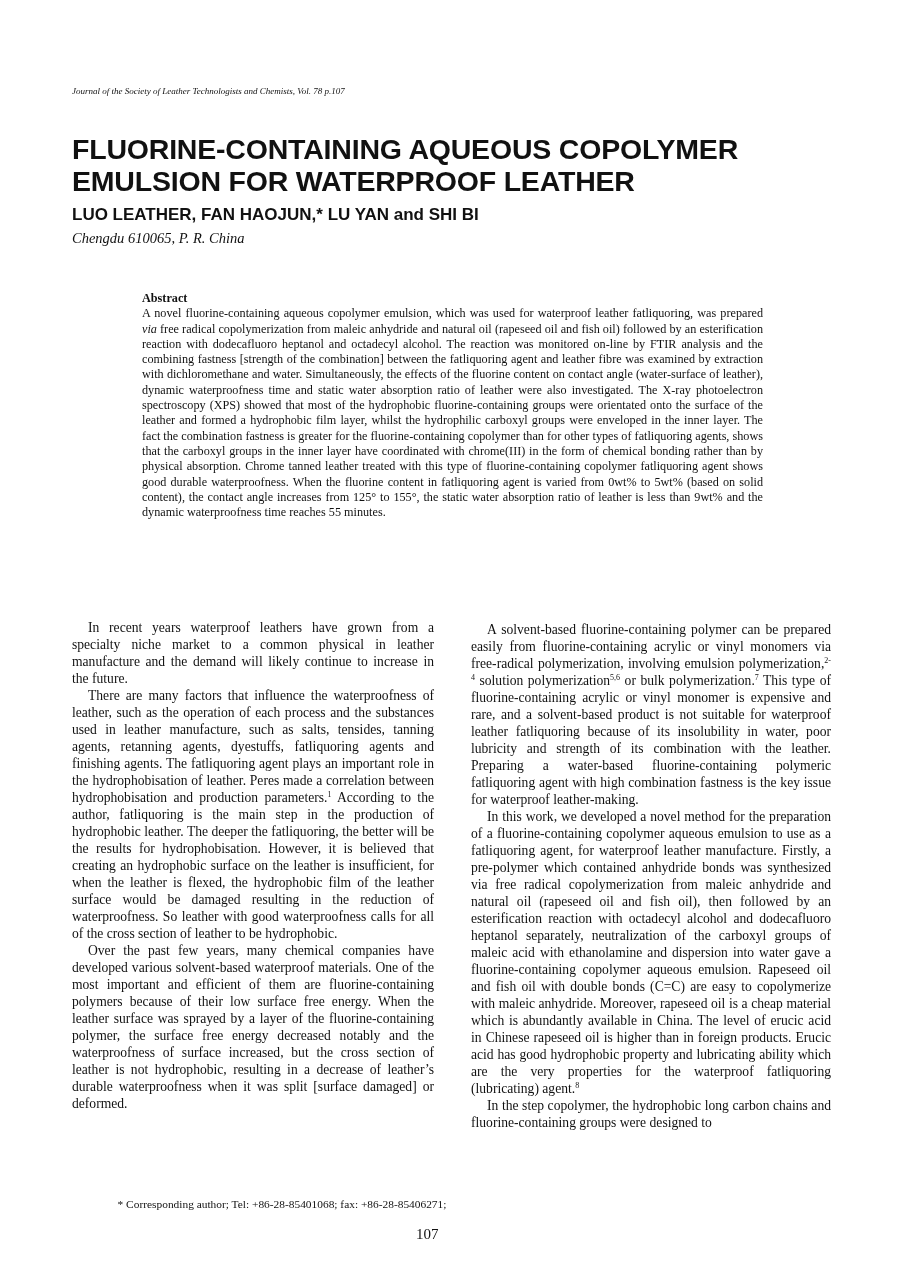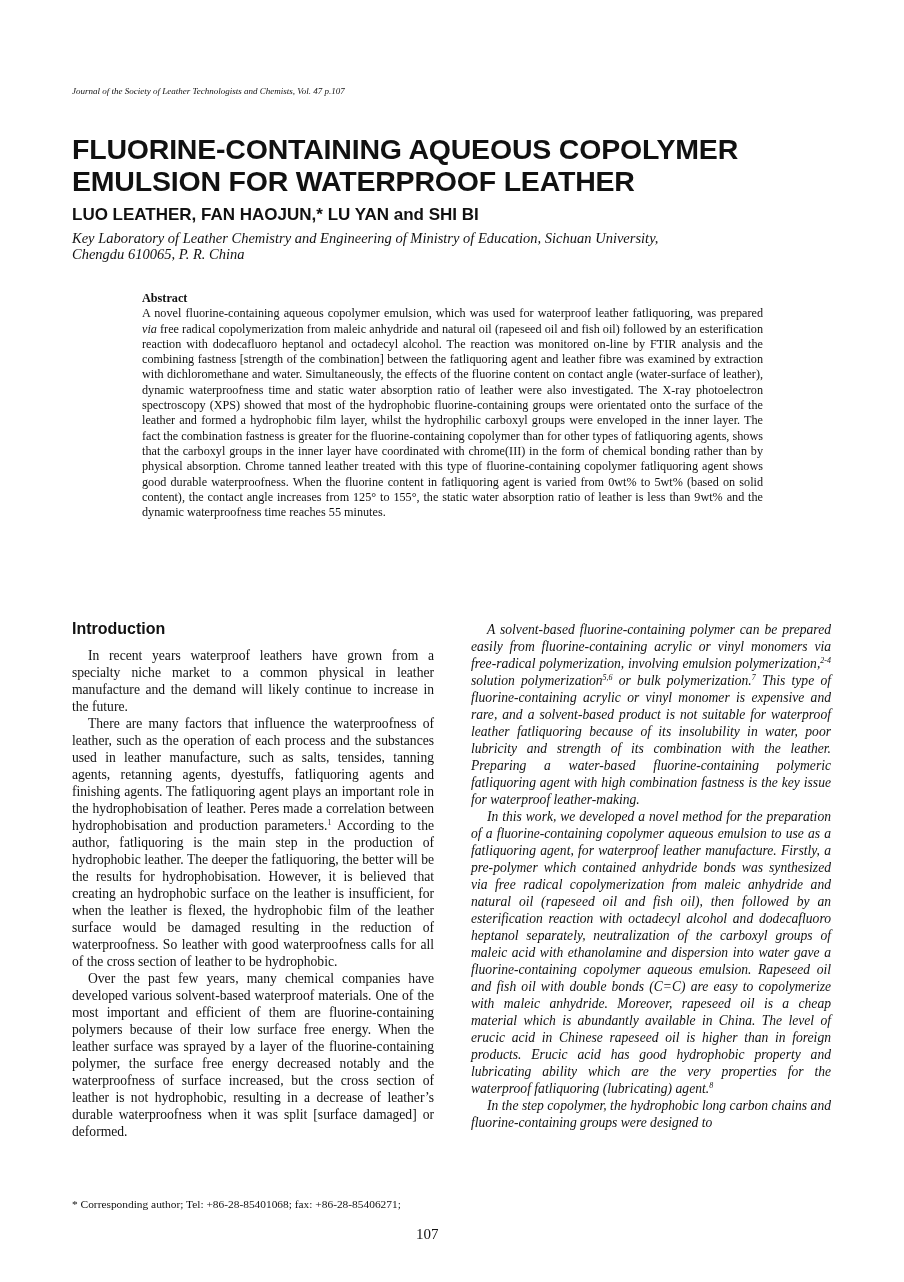--- a/index.html
+++ b/index.html
@@ -12,52 +12,50 @@
     #title { position: absolute; left: 72px; top: 133px; width: 760px; font-size: 28.5px; font-weight: bold; line-height: 32px; letter-spacing: -0.2px; }
     #title div { white-space: nowrap; }
     #authors { position: absolute; left: 72px; top: 205px; font-size: 17px; font-weight: bold; white-space: nowrap; }
     #affiliation { position: absolute; left: 72px; top: 230px; font-size: 14.5px; font-style: italic; line-height: 16px; width: 700px; }
 
     #abstract { position: absolute; left: 142px; top: 291px; width: 621px; font-size: 12.2px; line-height: 15.3px; text-align: justify; }
     #abstract-heading { font-weight: bold; font-size: 12.2px; }
 
     .col { position: absolute; top: 619px; width: 362px; font-size: 13.6px; line-height: 17px; text-align: justify; }
     #col-left { left: 72px; }
-    #col-right { left: 471px; width: 360px; top: 621px; font-style: italic; }
+    #col-right { left: 471px; width: 360px; top: 621px; }
     .col p { margin: 0; text-indent: 16px; }
     #intro-heading { font-size: 16px; font-weight: bold; margin: 0 0 8px 0; line-height: 20px; }
     sup { font-size: 8px; line-height: 0; vertical-align: 5px; }
 
-    #footnote { position: absolute; left: 72px; top: 1197px; font-size: 11.4px; line-height: 14px; width: 420px; }
+    #footnote { position: absolute; left: 72px; top: 1197px; font-size: 11.4px; line-height: 14px; width: 420px; text-align: center; }
     #page-number { position: absolute; left: 416px; top: 1226px; font-size: 15px; }
   </style>
 </head>
 <body>
 
-<div id="running-head" class="serif">Journal of the Society of Leather Technologists and Chemists, Vol. 47 p.107</div>
+<div id="running-head" class="serif">Journal of the Society of Leather Technologists and Chemists, Vol. 78 p.107</div>
 
 <div id="title" class="sans">
   <div>FLUORINE-CONTAINING AQUEOUS COPOLYMER</div>
   <div>EMULSION FOR WATERPROOF LEATHER</div>
 </div>
 
 <div id="authors" class="sans">LUO LEATHER, FAN HAOJUN,* LU YAN and SHI BI</div>
 
 <div id="affiliation" class="serif">
-  <div>Key Laboratory of Leather Chemistry and Engineering of Ministry of Education, Sichuan University,</div>
   <div>Chengdu 610065, P. R. China</div>
 </div>
 
 <div id="abstract" class="serif">
   <div id="abstract-heading">Abstract</div>
   <div><span>A novel fluorine-containing aqueous copolymer emulsion, which was used for waterproof leather fatliquoring, was prepared </span><i>via</i><span> free radical copolymerization from maleic anhydride and natural oil (rapeseed oil and fish oil) followed by an esterification reaction with dodecafluoro heptanol and octadecyl alcohol. The reaction was monitored on-line by FTIR analysis and the combining fastness [strength of the combination] between the fatliquoring agent and leather fibre was examined by extraction with dichloromethane and water. Simultaneously, the effects of the fluorine content on contact angle (water-surface of leather), dynamic waterproofness time and static water absorption ratio of leather were also investigated. The X-ray photoelectron spectroscopy (XPS) showed that most of the hydrophobic fluorine-containing groups were orientated onto the surface of the leather and formed a hydrophobic film layer, whilst the hydrophilic carboxyl groups were enveloped in the inner layer. The fact the combination fastness is greater for the fluorine-containing copolymer than for other types of fatliquoring agents, shows that the carboxyl groups in the inner layer have coordinated with chrome(III) in the form of chemical bonding rather than by physical absorption. Chrome tanned leather treated with this type of fluorine-containing copolymer fatliquoring agent shows good durable waterproofness. When the fluorine content in fatliquoring agent is varied from 0wt% to 5wt% (based on solid content), the contact angle increases from 125° to 155°, the static water absorption ratio of leather is less than 9wt% and the dynamic waterproofness time reaches 55 minutes.</span></div>
 </div>
 
 <div id="col-left" class="col serif">
-  <div id="intro-heading" class="sans">Introduction</div>
   <p>In recent years waterproof leathers have grown from a specialty niche market to a common physical in leather manufacture and the demand will likely continue to increase in the future.</p>
   <p><span>There are many factors that influence the waterproofness of leather, such as the operation of each process and the substances used in leather manufacture, such as salts, tensides, tanning agents, retanning agents, dyestuffs, fatliquoring agents and finishing agents. The fatliquoring agent plays an important role in the hydrophobisation of leather. Peres made a correlation between hydrophobisation and production parameters.</span><sup>1</sup><span> According to the author, fatliquoring is the main step in the production of hydrophobic leather. The deeper the fatliquoring, the better will be the results for hydrophobisation. However, it is believed that creating an hydrophobic surface on the leather is insufficient, for when the leather is flexed, the hydrophobic film of the leather surface would be damaged resulting in the reduction of waterproofness. So leather with good waterproofness calls for all of the cross section of leather to be hydrophobic.</span></p>
   <p>Over the past few years, many chemical companies have developed various solvent-based waterproof materials. One of the most important and efficient of them are fluorine-containing polymers because of their low surface free energy. When the leather surface was sprayed by a layer of the fluorine-containing polymer, the surface free energy decreased notably and the waterproofness of surface increased, but the cross section of leather is not hydrophobic, resulting in a decrease of leather’s durable waterproofness when it was split [surface damaged] or deformed.</p>
 </div>
 
 <div id="col-right" class="col serif">
   <p><span>A solvent-based fluorine-containing polymer can be prepared easily from fluorine-containing acrylic or vinyl monomers via free-radical polymerization, involving emulsion polymerization,</span><sup>2-4</sup><span> solution polymerization</span><sup>5,6</sup><span> or bulk polymerization.</span><sup>7</sup><span> This type of fluorine-containing acrylic or vinyl monomer is expensive and rare, and a solvent-based product is not suitable for waterproof leather fatliquoring because of its insolubility in water, poor lubricity and strength of its combination with the leather. Preparing a water-based fluorine-containing polymeric fatliquoring agent with high combination fastness is the key issue for waterproof leather-making.</span></p>
   <p><span>In this work, we developed a novel method for the preparation of a fluorine-containing copolymer aqueous emulsion to use as a fatliquoring agent, for waterproof leather manufacture. Firstly, a pre-polymer which contained anhydride bonds was synthesized via free radical copolymerization from maleic anhydride and natural oil (rapeseed oil and fish oil), then followed by an esterification reaction with octadecyl alcohol and dodecafluoro heptanol separately, neutralization of the carboxyl groups of maleic acid with ethanolamine and dispersion into water gave a fluorine-containing copolymer aqueous emulsion. Rapeseed oil and fish oil with double bonds (C=C) are easy to copolymerize with maleic anhydride. Moreover, rapeseed oil is a cheap material which is abundantly available in China. The level of erucic acid in Chinese rapeseed oil is higher than in foreign products. Erucic acid has good hydrophobic property and lubricating ability which are the very properties for the waterproof fatliquoring (lubricating) agent.</span><sup>8</sup></p>
   <p>In the step copolymer, the hydrophobic long carbon chains and fluorine-containing groups were designed to</p>
 </div>

